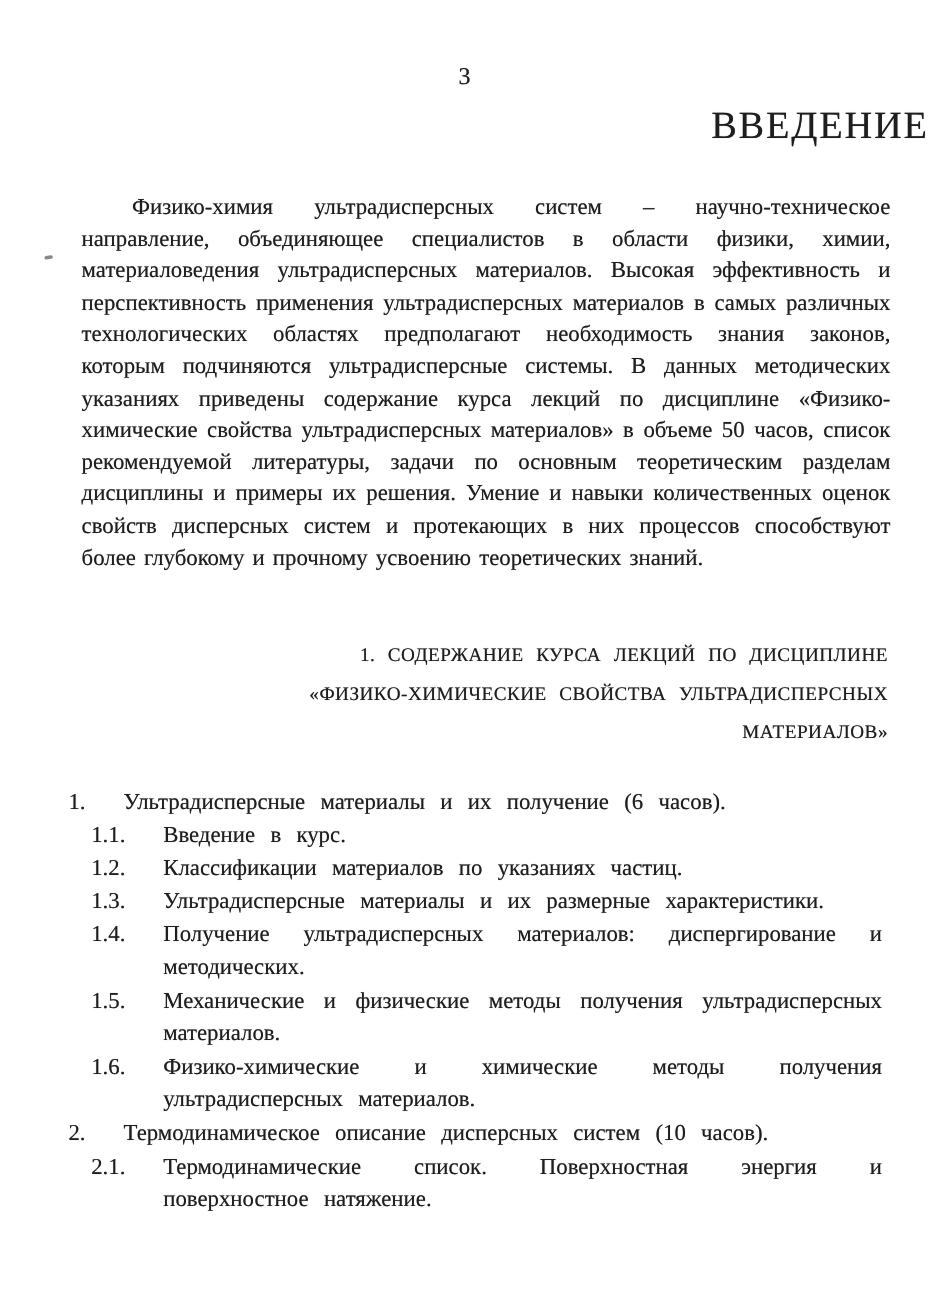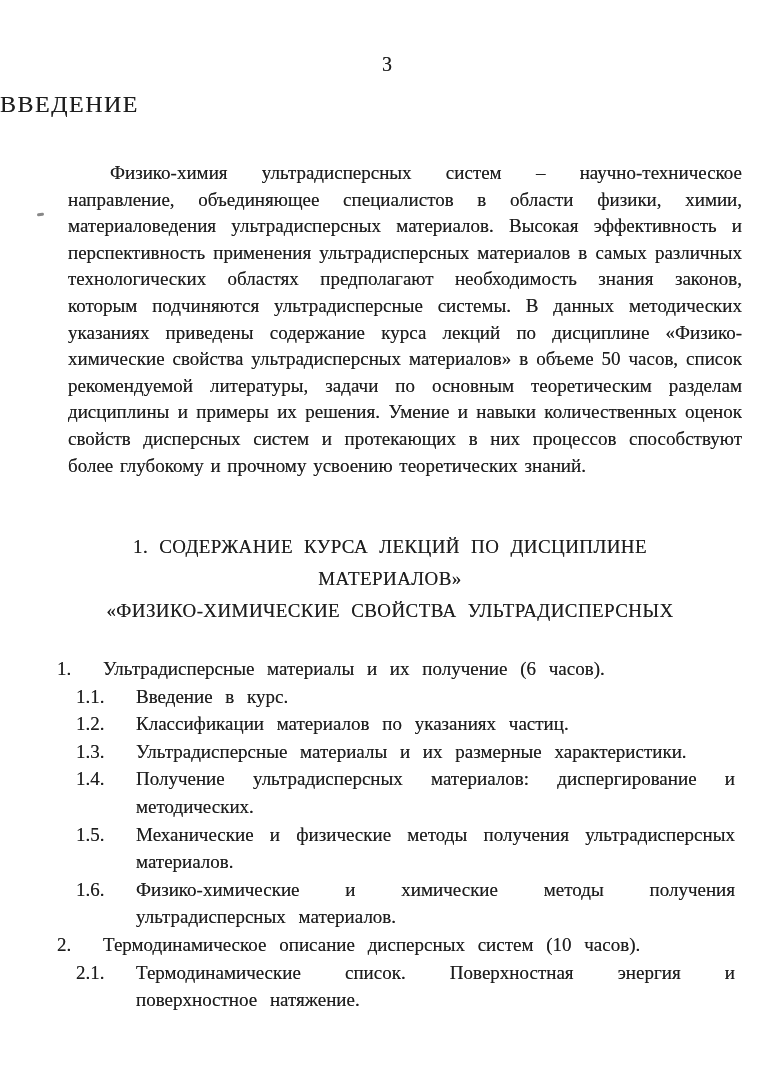--- a/index.html
+++ b/index.html
@@ -25,22 +25,22 @@
     text-align: center;
     font-size: 20px;
     line-height: 24px;
   }
   .doc-title {
     position: absolute;
     top: 89px;
     left: 0;
     width: 774px;
     margin: 0;
-    text-align: left;
-    font-size: 24px;
+    text-align: right;
+    font-size: 32px;
     font-weight: normal;
     letter-spacing: 1.5px;
     line-height: 30px;
   }
   .intro {
     position: absolute;
     top: 150px;
     left: 58px;
     width: 674px;
     margin: 10px;
@@ -50,23 +50,23 @@
     text-indent: 42px;
     word-spacing: 2px;
   }
   .section-heading {
     position: absolute;
     top: 531px;
     left: 40px;
     width: 700px;
     margin: 0;
     font-weight: normal;
-    font-size: 19px;
+    font-size: 16px;
     line-height: 32px;
-    text-align: center;
+    text-align: right;
     letter-spacing: 0.4px;
     word-spacing: 6px;
   }
   .outline {
     position: absolute;
     top: 655px;
     left: 47px;
     width: 688px;
     font-size: 19px;
     line-height: 27.6px;
@@ -104,22 +104,22 @@
 <div class="page" style="background: rgb(255, 255, 255); color: rgb(30, 30, 30);">
 
   <div class="page-number">3</div>
 
   <h1 class="doc-title">ВВЕДЕНИЕ</h1>
 
   <p class="intro">Физико-химия ультрадисперсных систем – научно-техническое направление, объединяющее специалистов в области физики, химии, материаловедения ультрадисперсных материалов. Высокая эффективность и перспективность применения ультрадисперсных материалов в самых различных технологических областях предполагают необходимость знания законов, которым подчиняются ультрадисперсные системы. В данных методических указаниях приведены содержание курса лекций по дисциплине «Физико-химические свойства ультрадисперсных материалов» в объеме 50 часов, список рекомендуемой литературы, задачи по основным теоретическим разделам дисциплины и примеры их решения. Умение и навыки количественных оценок свойств дисперсных систем и протекающих в них процессов способствуют более глубокому и прочному усвоению теоретических знаний.</p>
 
   <h2 class="section-heading">
       <div>1. СОДЕРЖАНИЕ КУРСА ЛЕКЦИЙ ПО ДИСЦИПЛИНЕ</div>
+      <div>«ФИЗИКО-ХИМИЧЕСКИЕ СВОЙСТВА УЛЬТРАДИСПЕРСНЫХ</div>
       <div>МАТЕРИАЛОВ»</div>
-      <div>«ФИЗИКО-ХИМИЧЕСКИЕ СВОЙСТВА УЛЬТРАДИСПЕРСНЫХ</div>
     </h2>
 
   <div class="outline">
       <div class="o-item lvl1">
         <span class="o-num">1.</span>
         <span class="o-text">Ультрадисперсные материалы и их получение (6 часов).</span>
       </div>
       <div class="o-item lvl2">
         <span class="o-num">1.1.</span>
         <span class="o-text">Введение в курс.</span>

